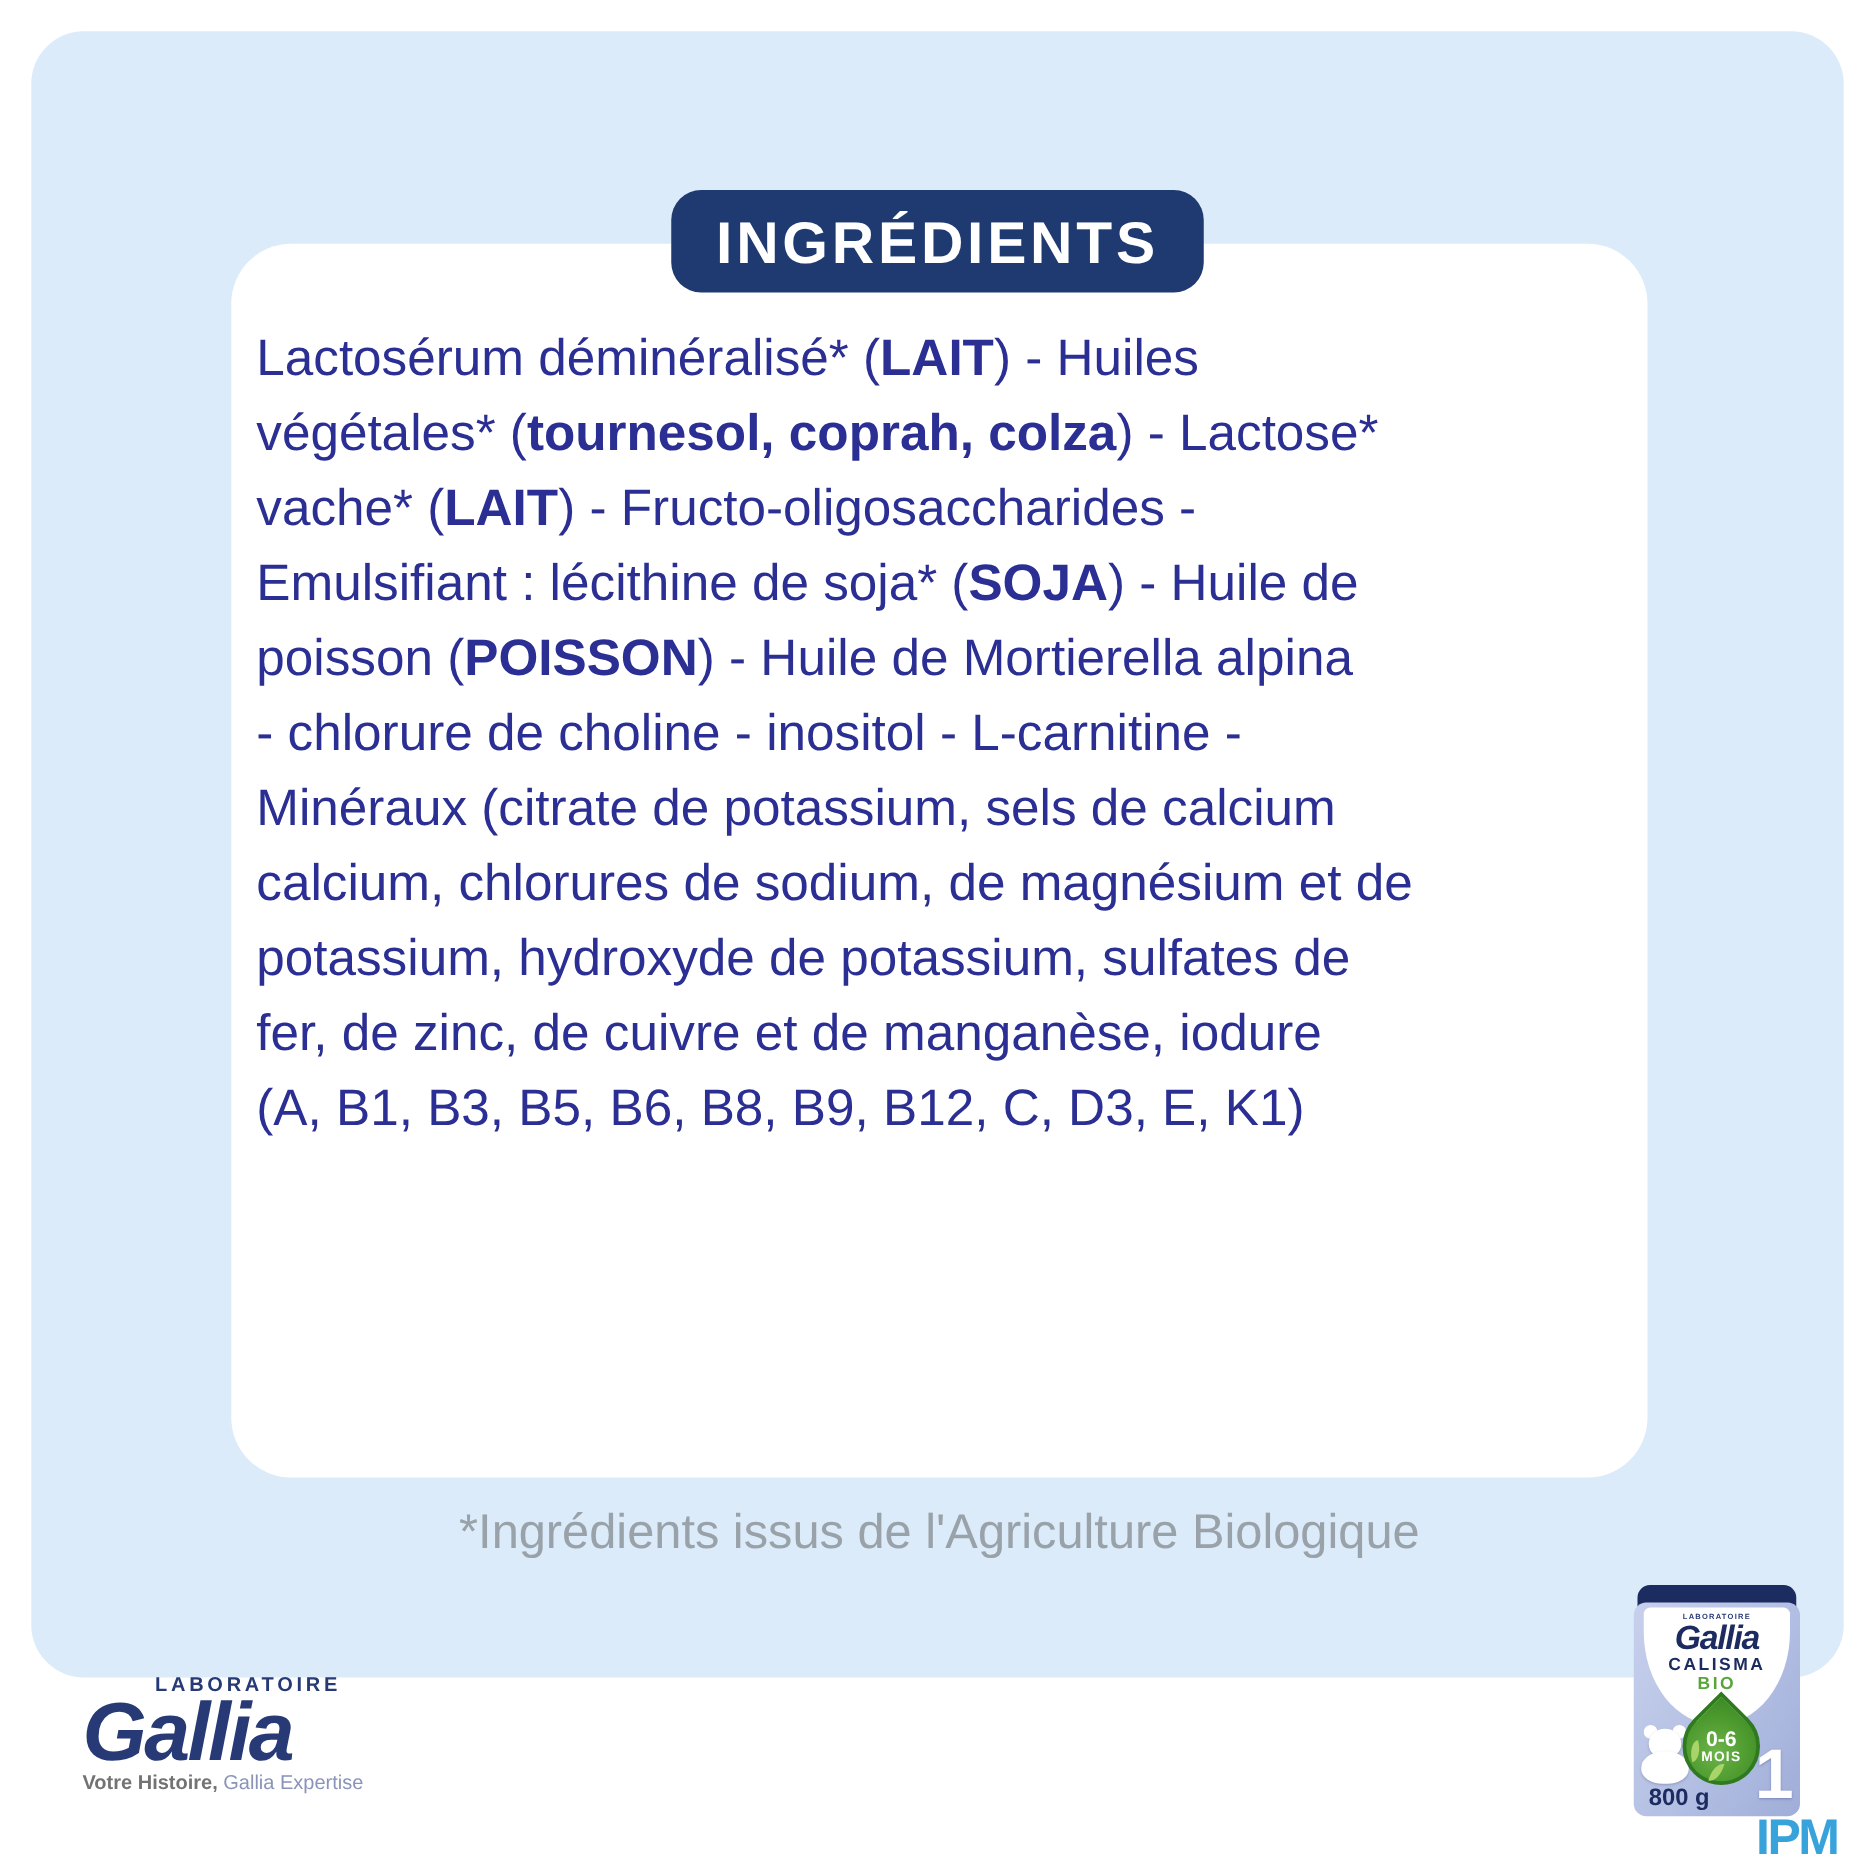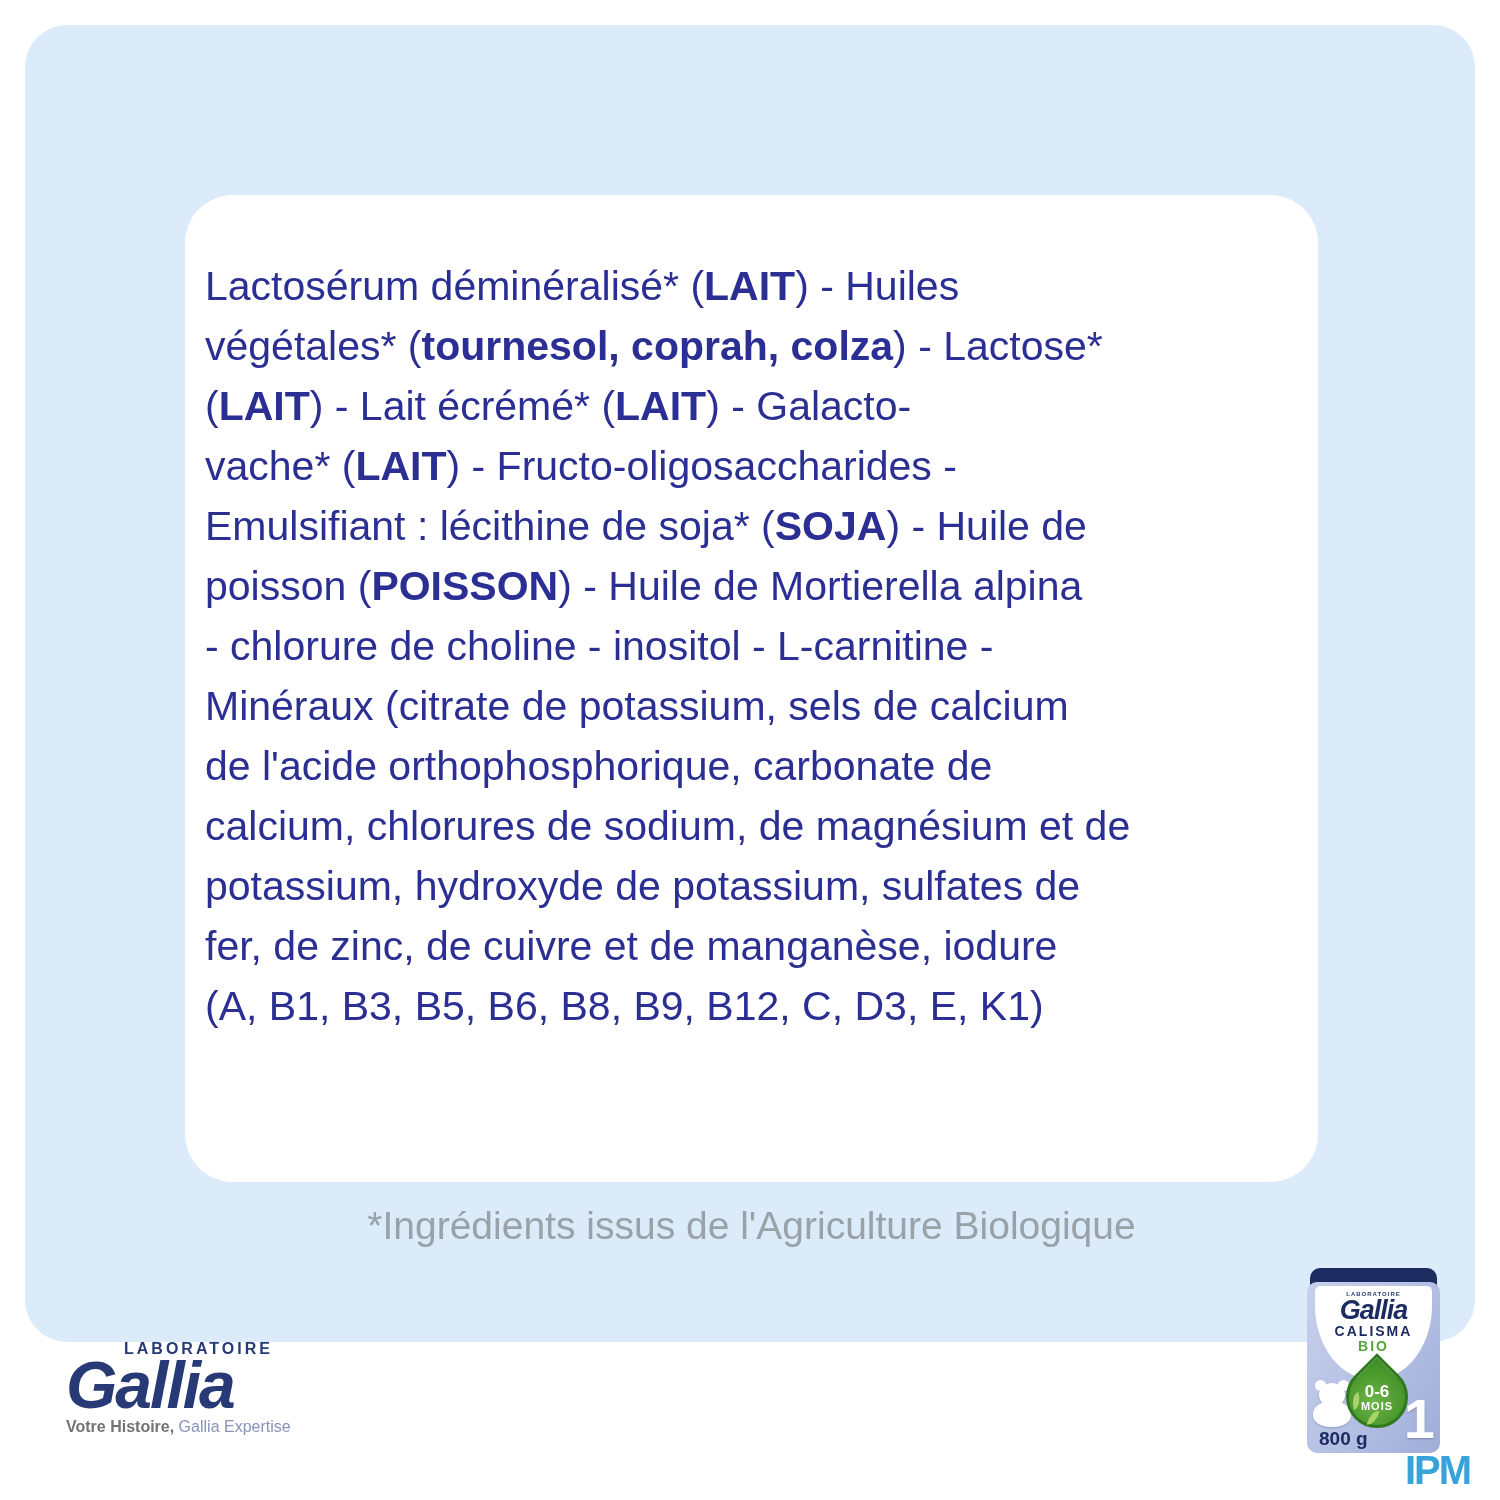--- a/index.html
+++ b/index.html
@@ -102,31 +102,32 @@
 </style>
 </head>
 <body>
 
 <div class="canvas">
 
   <div class="blue-panel"></div>
 
   <div class="card"></div>
 
+  <div class="badge">
+    <span>INGRÉDIENTS</span>
+  </div>
 
   <div class="ingredients">
       <div class="ing-line"><span>Lactosérum déminéralisé* (</span><b>LAIT</b><span>) - Huiles</span></div>
       <div class="ing-line"><span>végétales* (</span><b>tournesol, coprah, colza</b><span>) - Lactose*</span></div>
-      <div class="ing-line"><span>(</span><b>LAIT</b><span>) - Lait écrémé* (</span><b>LAIT</b><span>) - Galacto-</span></div>
       <div class="ing-line"><span>vache* (</span><b>LAIT</b><span>) - Fructo-oligosaccharides -</span></div>
       <div class="ing-line"><span>Emulsifiant : lécithine de soja* (</span><b>SOJA</b><span>) - Huile de</span></div>
       <div class="ing-line"><span>poisson (</span><b>POISSON</b><span>) - Huile de Mortierella alpina</span></div>
       <div class="ing-line"><span>- chlorure de choline - inositol - L-carnitine -</span></div>
       <div class="ing-line"><span>Minéraux (citrate de potassium, sels de calcium</span></div>
-      <div class="ing-line"><span>de l'acide orthophosphorique, carbonate de</span></div>
       <div class="ing-line"><span>calcium, chlorures de sodium, de magnésium et de</span></div>
       <div class="ing-line"><span>potassium, hydroxyde de potassium, sulfates de</span></div>
       <div class="ing-line"><span>fer, de zinc, de cuivre et de manganèse, iodure</span></div>
       <div class="ing-line"><span>(A, B1, B3, B5, B6, B8, B9, B12, C, D3, E, K1)</span></div>
     </div>
 
   <div class="footnote">*Ingrédients issus de l'Agriculture Biologique</div>
 
   <div class="brand-footer">
     <div class="brand-lab">LABORATOIRE</div>

